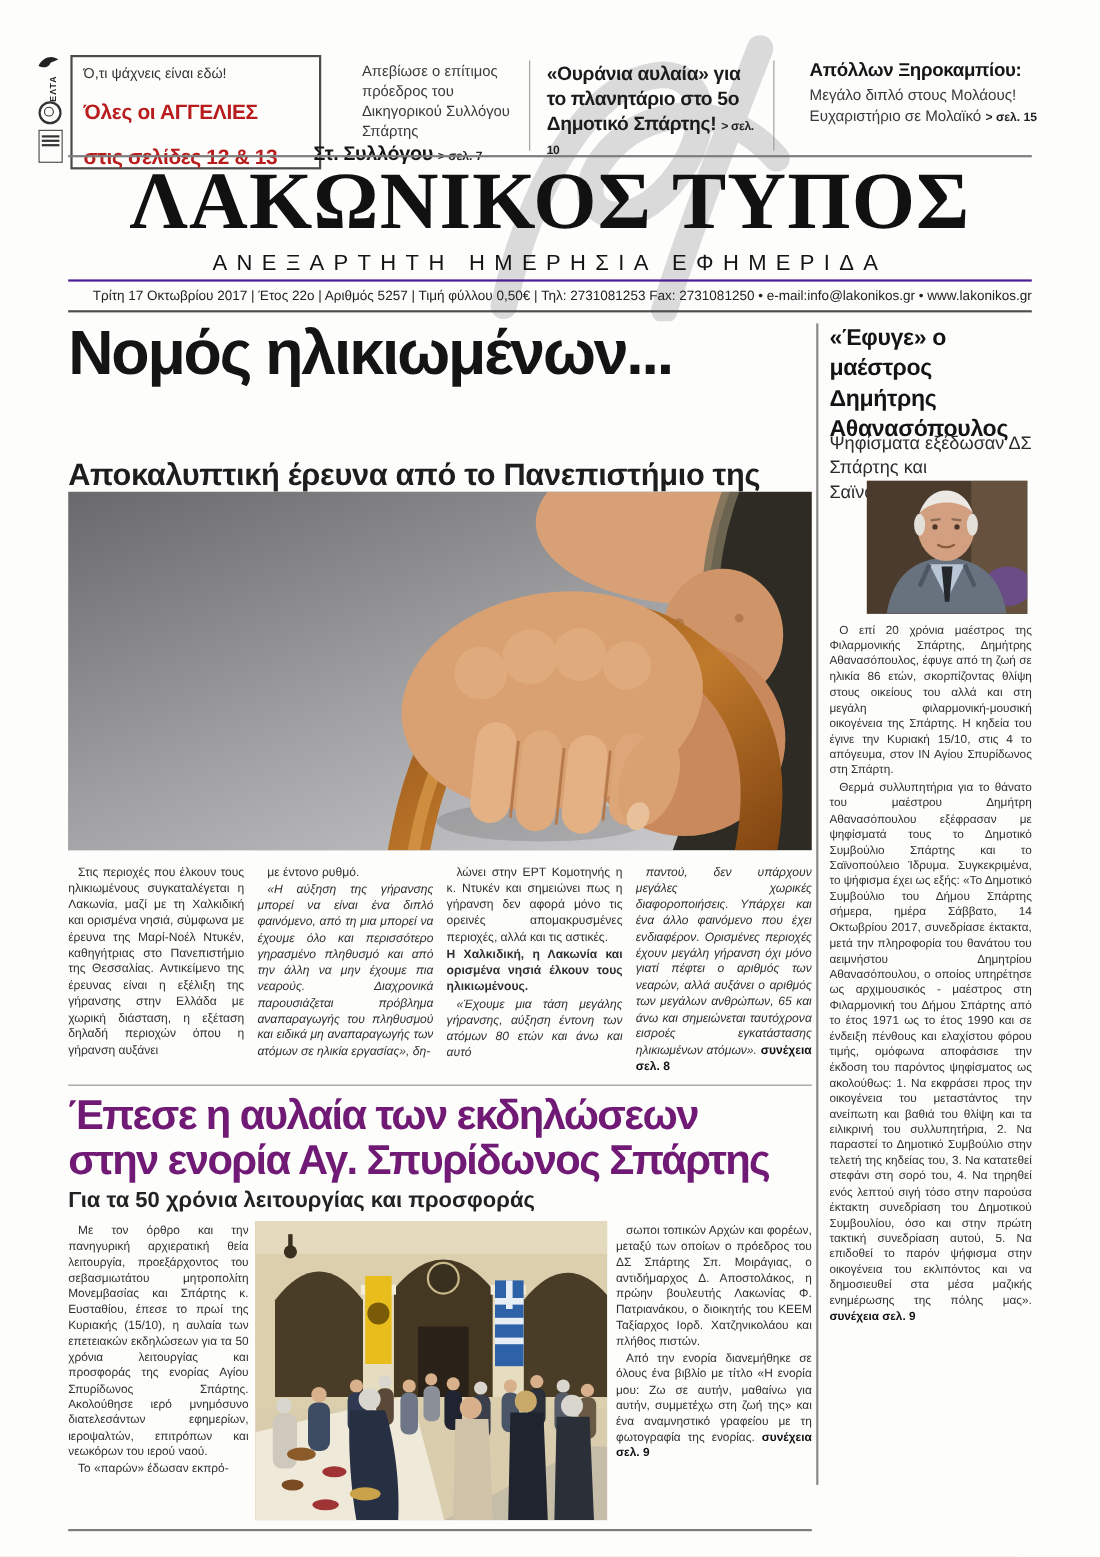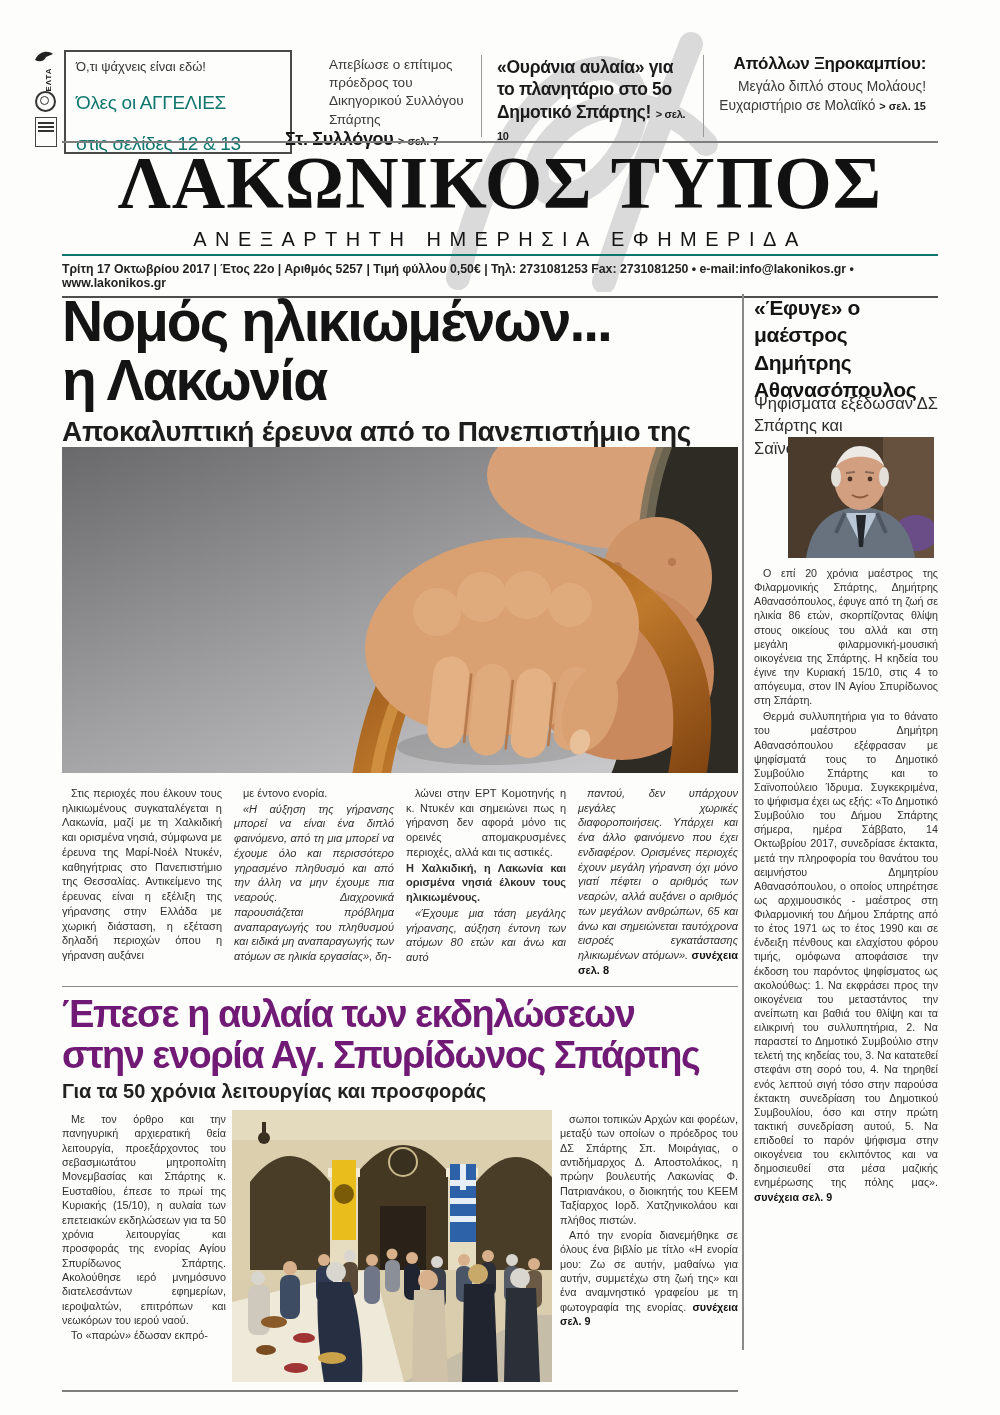--- a/index.html
+++ b/index.html
@@ -11,41 +11,41 @@
   
   .logos{left:33px;top:48px;width:26px;height:112px;z-index:2;}
   .elta-label{transform:rotate(-90deg);transform-origin:center;font-size:8px;font-weight:bold;
               color:#222;letter-spacing:1px;margin:8px 0 6px 4px;}
   .emblem{width:17px;height:17px;border:2px solid #333;border-radius:50%;margin:4px 0 5px 2px;position:relative;}
   .emblem span{position:absolute;left:3px;top:3px;width:7px;height:7px;border:1.5px solid #333;border-radius:50%;}
   .barcode{width:18px;height:24px;border:1px solid #444;margin-left:2px;padding:2px 1px;}
   .barcode i{display:block;height:2px;background:#333;margin:2px 1px;}
   .clbox{left:64px;top:50px;width:204px;height:86px;border:2px solid #4a4a4a;padding:7px 10px;z-index:2;background:transparent;}
   .cl1{font-size:13px;color:#333;margin-bottom:2px;}
-  .cl2{font-size:19px;font-weight:normal;color:#0f766e;line-height:1.25;letter-spacing:-0.3px;margin-top:17px;}
+  .cl2{font-size:19px;font-weight:bold;color:#b91c1c;line-height:1.25;letter-spacing:-0.3px;margin-top:17px;}
   .teaser{z-index:2;}
   .t1{left:285px;top:56px;width:188px;}
   .t1 .tt{font-size:13.5px;color:#3a3a3a;line-height:1.35;margin-left:44px;}
   .t1 b{font-size:18px;color:#151515;letter-spacing:-0.3px;}
   .pg{font-size:11px;font-weight:bold;color:#222;}
   .vsep{width:1px;background:#9a9a9a;z-index:2;}
   .s1{left:481px;top:55px;height:82px;}
   .s2{left:703px;top:55px;height:82px;}
   .t2{left:497px;top:56px;width:198px;font-size:17.5px;font-weight:bold;color:#1b1b1b;line-height:1.28;letter-spacing:-0.3px;}
-  .t3{left:708px;top:54px;width:218px;text-align:right;}
+  .t3{left:736px;top:54px;width:218px;}
   .t3 .big{font-size:17px;font-weight:bold;color:#151515;margin-bottom:3px;letter-spacing:-0.3px;}
   .t3 .tt{font-size:13.8px;color:#3a3a3a;line-height:1.4;}
   .rule{background:#7d7d7d;z-index:2;}
   .rule-top{left:62px;top:141px;width:876px;height:2px;}
   
   .mast-title{left:0;right:0;top:146px;text-align:center;font-family:"Liberation Serif",serif;
               font-weight:bold;font-size:74px;letter-spacing:1px;color:#111;white-space:nowrap;z-index:2;line-height:1;}
   .mast-sub{left:0;right:0;top:228px;text-align:center;font-size:20px;letter-spacing:8.5px;color:#141414;z-index:2;}
-  .dateline{left:62px;top:254px;width:876px;border-top:2px solid #0f766e;border-bottom:2px solid #4e4e4e;
-            padding:6px 0;text-align:left;font-size:12.3px;font-weight:bold;color:#222;z-index:2;}
+  .dateline{left:62px;top:254px;width:876px;border-top:2px solid #4c1d95;border-bottom:2px solid #4e4e4e;
+            padding:6px 0;text-align:right;font-size:12.3px;font-weight:normal;color:#222;z-index:2;}
   
   .lead-h{left:62px;top:292px;width:680px;font-size:57px;font-weight:bold;color:#141414;
           letter-spacing:-2px;line-height:1.03;z-index:2;}
   .lead-sub{left:62px;top:416px;width:680px;font-size:28px;font-weight:bold;color:#1d1d1d;letter-spacing:-0.3px;z-index:2;}
   .lead-photo{left:62px;top:447px;width:676px;height:326px;z-index:2;overflow:hidden;background:#9a9a9c;}
   .col{top:786px;width:160px;height:200px;overflow:hidden;font-size:11px;line-height:1.34;
        color:#303030;text-align:justify;z-index:2;}
   .c1{left:62px;} .c2{left:234px;} .c3{left:406px;} .c4{left:578px;}
   .col p{margin:0 0 1px 0;text-indent:9px;}
   .ital{font-style:italic;}
@@ -131,21 +131,20 @@
   </div>
 
   <div class="abs rule rule-top"></div>
 
   <div class="abs mast-title">ΛΑΚΩΝΙΚΟΣ ΤΥΠΟΣ</div>
   <div class="abs mast-sub">ΑΝΕΞΑΡΤΗΤΗ ΗΜΕΡΗΣΙΑ ΕΦΗΜΕΡΙΔΑ</div>
   <div class="abs dateline">Τρίτη 17 Οκτωβρίου 2017 | Έτος 22ο | Αριθμός 5257 | Τιμή φύλλου 0,50€ | Τηλ: 2731081253 Fax: 2731081250 • e-mail:info@lakonikos.gr • www.lakonikos.gr</div>
 
   <div class="abs lead-h">
     <div>Νομός ηλικιωμένων...</div>
-    <div>η Λακωνία</div>
   </div>
   <div class="abs lead-sub">Αποκαλυπτική έρευνα από το Πανεπιστήμιο της Θεσσαλίας</div>
 
   <div class="abs lead-photo">
     <svg width="676" height="326" viewBox="0 0 676 326" preserveAspectRatio="none">
       <defs>
         <linearGradient id="bgG" x1="0" y1="0" x2="0.8" y2="1">
           <stop offset="0" stop-color="#69696b"></stop>
             <stop offset="0.55" stop-color="#a0a0a2"></stop>
             <stop offset="1" stop-color="#c8c8ca"></stop>
@@ -187,21 +186,21 @@
       </g>
       <ellipse cx="528" cy="262" rx="26" ry="44" fill="#d9a072" transform="rotate(18 528 262)"></ellipse>
       <ellipse cx="518" cy="295" rx="10" ry="13" fill="#e8c09a" transform="rotate(18 518 295)"></ellipse>
     </svg>
   </div>
 
   <div class="abs col c1">
     <p>Στις περιοχές που έλκουν τους ηλικιωμένους συγκαταλέγεται η Λακωνία, μαζί με τη Χαλκιδική και ορισμένα νησιά, σύμφωνα με έρευνα της Μαρί-Νοέλ Ντυκέν, καθηγήτριας στο Πανεπιστήμιο της Θεσσαλίας. Αντικείμενο της έρευνας είναι η εξέλιξη της γήρανσης στην Ελλάδα με χωρική διάσταση, η εξέταση δηλαδή περιοχών όπου η γήρανση αυξάνει</p>
   </div>
   <div class="abs col c2">
-    <p>με έντονο ενορία.</p>
+    <p>με έντονο ρυθμό.</p>
     <p class="ital">«Η αύξηση της γήρανσης μπορεί να είναι ένα διπλό φαινόμενο, από τη μια μπορεί να έχουμε όλο και περισσότερο γηρασμένο πληθυσμό και από την άλλη να μην έχουμε πια νεαρούς. Διαχρονικά παρουσιάζεται πρόβλημα αναπαραγωγής του πληθυσμού και ειδικά μη αναπαραγωγής των ατόμων σε ηλικία εργασίας», δη-</p>
   </div>
   <div class="abs col c3">
     <p>λώνει στην ΕΡΤ Κομοτηνής η κ. Ντυκέν και σημειώνει πως η γήρανση δεν αφορά μόνο τις ορεινές απομακρυσμένες περιοχές, αλλά και τις αστικές.</p>
     <p class="boldp">Η Χαλκιδική, η Λακωνία και ορισμένα νησιά έλκουν τους ηλικιωμένους.</p>
     <p class="ital">«Έχουμε μια τάση μεγάλης γήρανσης, αύξηση έντονη των ατόμων 80 ετών και άνω και αυτό</p>
   </div>
   <div class="abs col c4">
     <p class="ital">
       <span>παντού, δεν υπάρχουν μεγάλες χωρικές διαφοροποιήσεις. Υπάρχει και ένα άλλο φαινόμενο που έχει ενδιαφέρον. Ορισμένες περιοχές έχουν μεγάλη γήρανση όχι μόνο γιατί πέφτει ο αριθμός των νεαρών, αλλά αυξάνει ο αριθμός των μεγάλων ανθρώπων, 65 και άνω και σημειώνεται ταυτόχρονα εισροές εγκατάστασης ηλικιωμένων ατόμων».</span>

